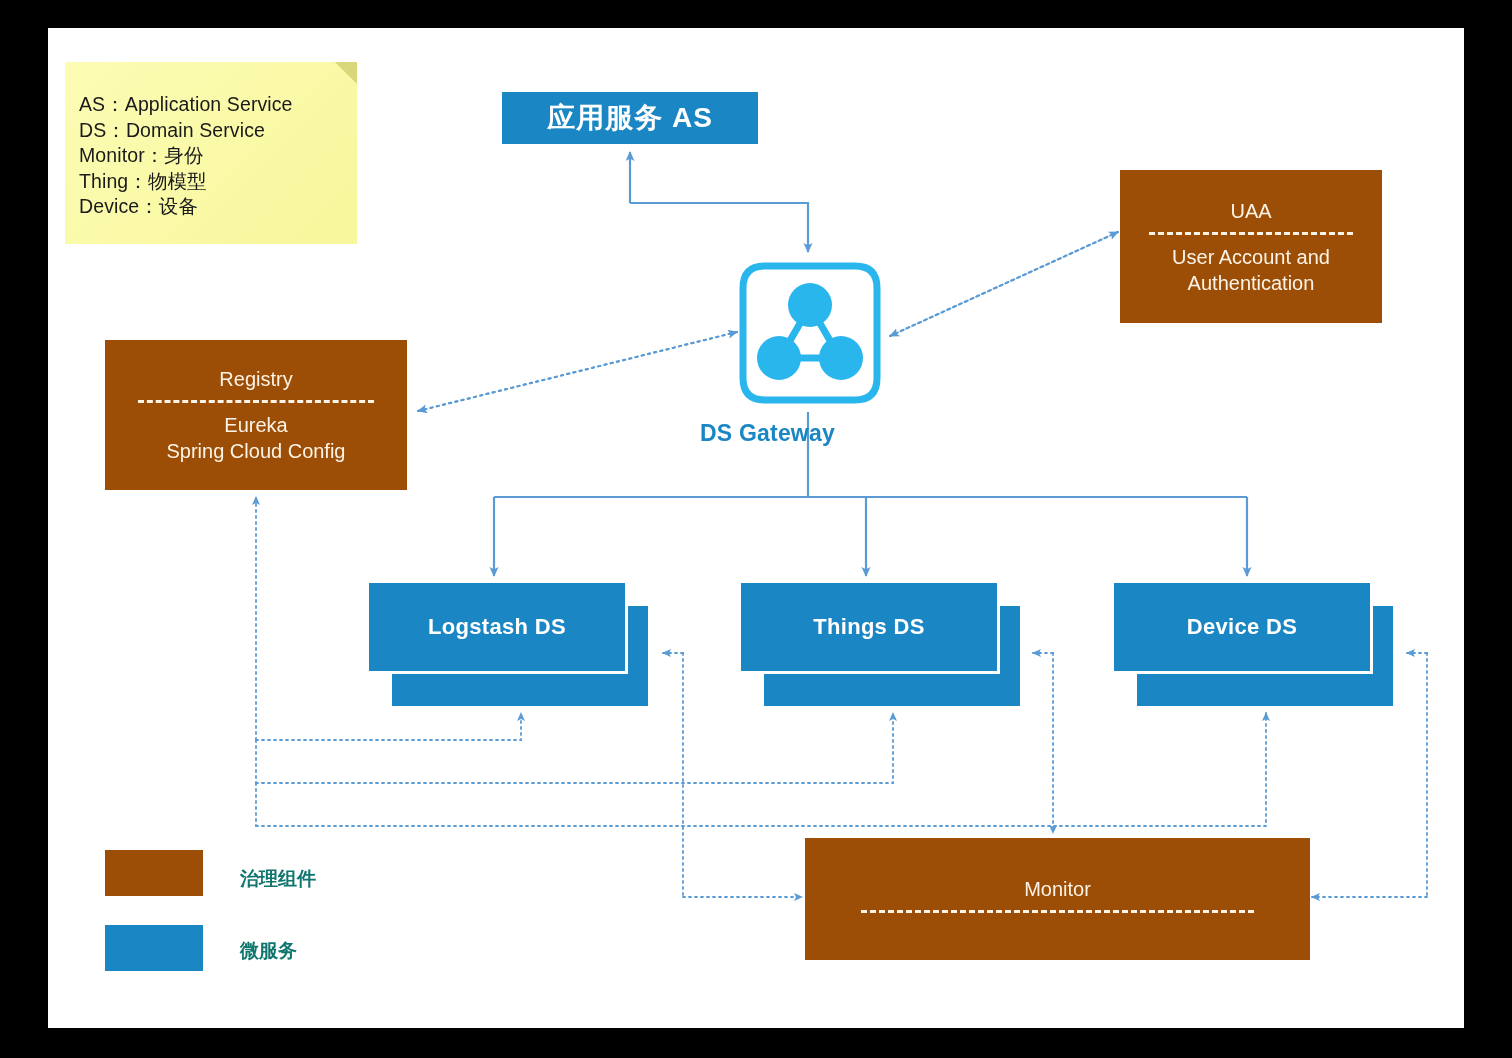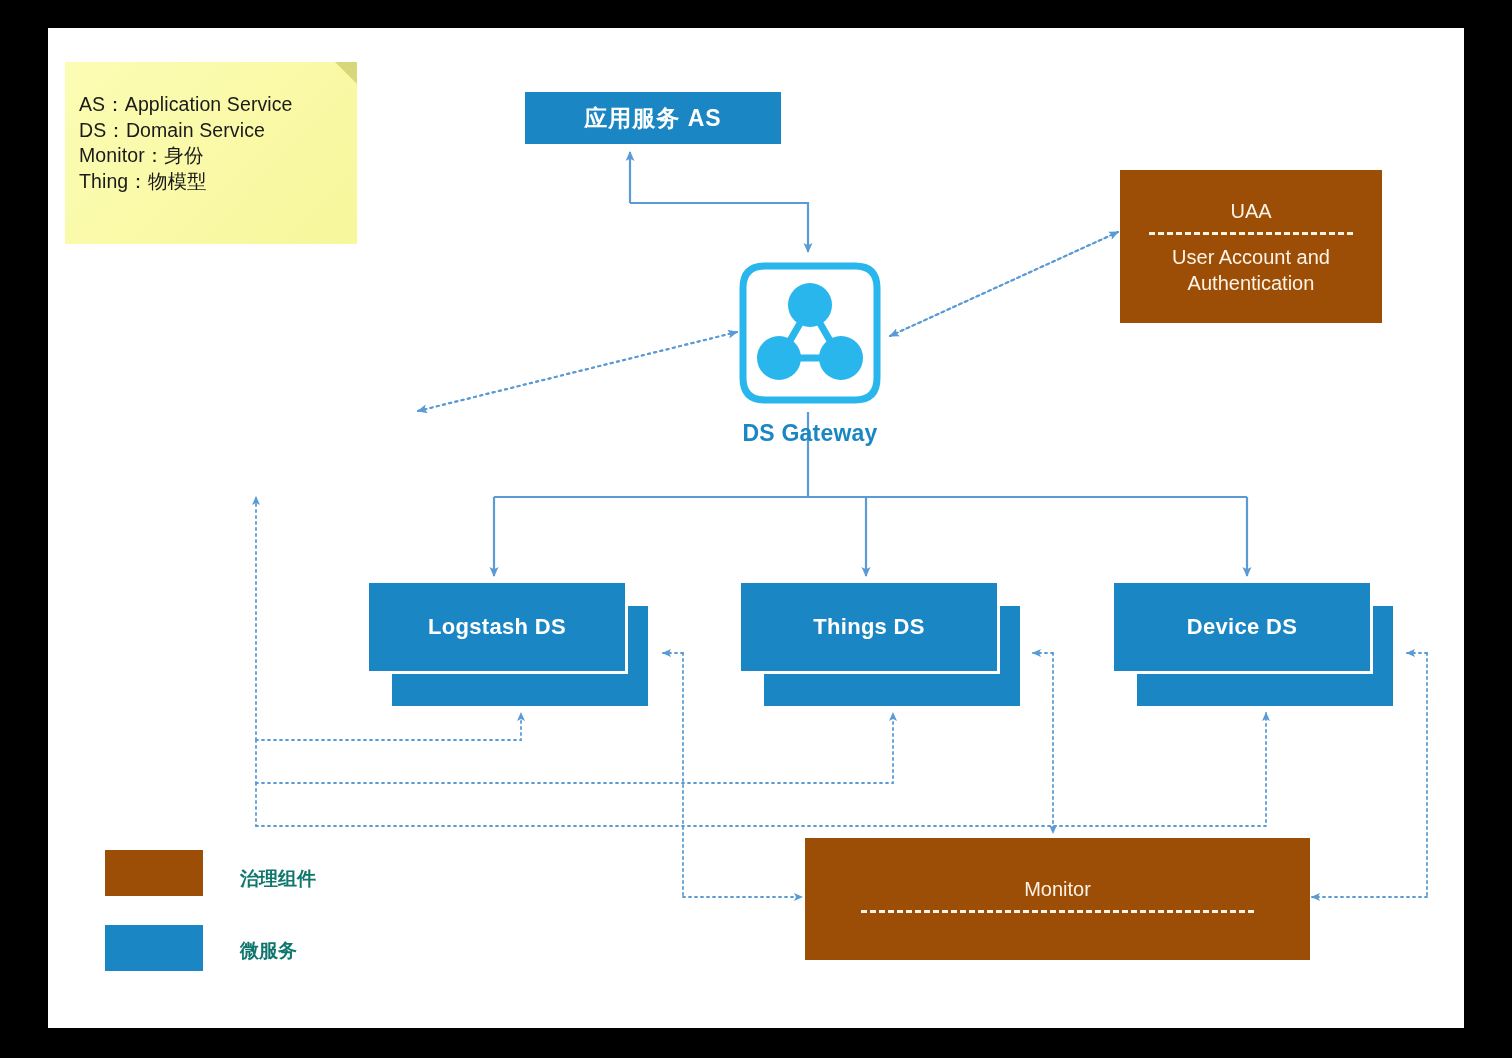--- a/index.html
+++ b/index.html
@@ -108,21 +108,21 @@
     font-size: 22px;
     letter-spacing: 0.3px;
   }
   
   #ds-gateway {
     left: 735px; top: 258px; width: 150px; height: 150px;
   }
   #gateway-label {
     position: absolute;
     left: 700px; top: 420px; width: 220px;
-    text-align: center;
+    text-align: left;
     color: #1b86c4;
     font-weight: bold;
     font-size: 23px;
     letter-spacing: 0.2px;
   }
   
   .swatch { position: absolute; width: 98px; height: 46px; }
   .swatch-label {
     position: absolute;
     font-size: 19px;
@@ -197,34 +197,41 @@
     </g>
   </svg>
 
   <div class="node" id="legend-note">
     <div class="fold"></div>
     <div class="note-lines">
       <div>AS：Application Service</div>
       <div>DS：Domain Service</div>
       <div>Monitor：身份</div>
       <div>Thing：物模型</div>
-    </div>
-  </div>
-
-  <div class="node blue-bar" id="node-app-service" style="left:525px; top:92px; width:256px; height:52px; font-size:23px; letter-spacing:1px;">
+      <div>Device：设备</div>
+    </div>
+  </div>
+
+  <div class="node blue-bar" id="node-app-service" style="left:502px; top:92px; width:256px; height:52px; font-size:28px; letter-spacing:1px;">
     <span>应用服务 AS</span>
   </div>
 
   <div class="node brown-box" id="node-uaa" style="left:1120px; top:170px; width:262px; height:153px;">
     <div>UAA</div>
     <div class="divider"></div>
     <div>User Account and</div>
     <div>Authentication</div>
   </div>
 
+  <div class="node brown-box" id="node-registry" style="left:105px; top:340px; width:302px; height:150px;">
+    <div>Registry</div>
+    <div class="divider"></div>
+    <div>Eureka</div>
+    <div>Spring Cloud Config</div>
+  </div>
 
   <div class="node" id="ds-gateway">
     <svg width="150" height="150" viewBox="0 0 150 150">
       <path d="M30,8 L120,8 Q142,8 142,30 L142,120 Q142,142 120,142 L30,142 Q8,142 8,120 L8,30 Q8,8 30,8 Z" fill="none" stroke="#29b6ec" stroke-width="7" stroke-linejoin="round"></path>
       <path d="M75,48 L45,100 M75,48 L105,100 M45,100 L105,100" stroke="#29b6ec" stroke-width="7" fill="none" stroke-linecap="round"></path>
       <circle cx="75" cy="47" r="22" fill="#29b6ec"></circle>
       <circle cx="44" cy="100" r="22" fill="#29b6ec"></circle>
       <circle cx="106" cy="100" r="22" fill="#29b6ec"></circle>
     </svg>
   </div>

